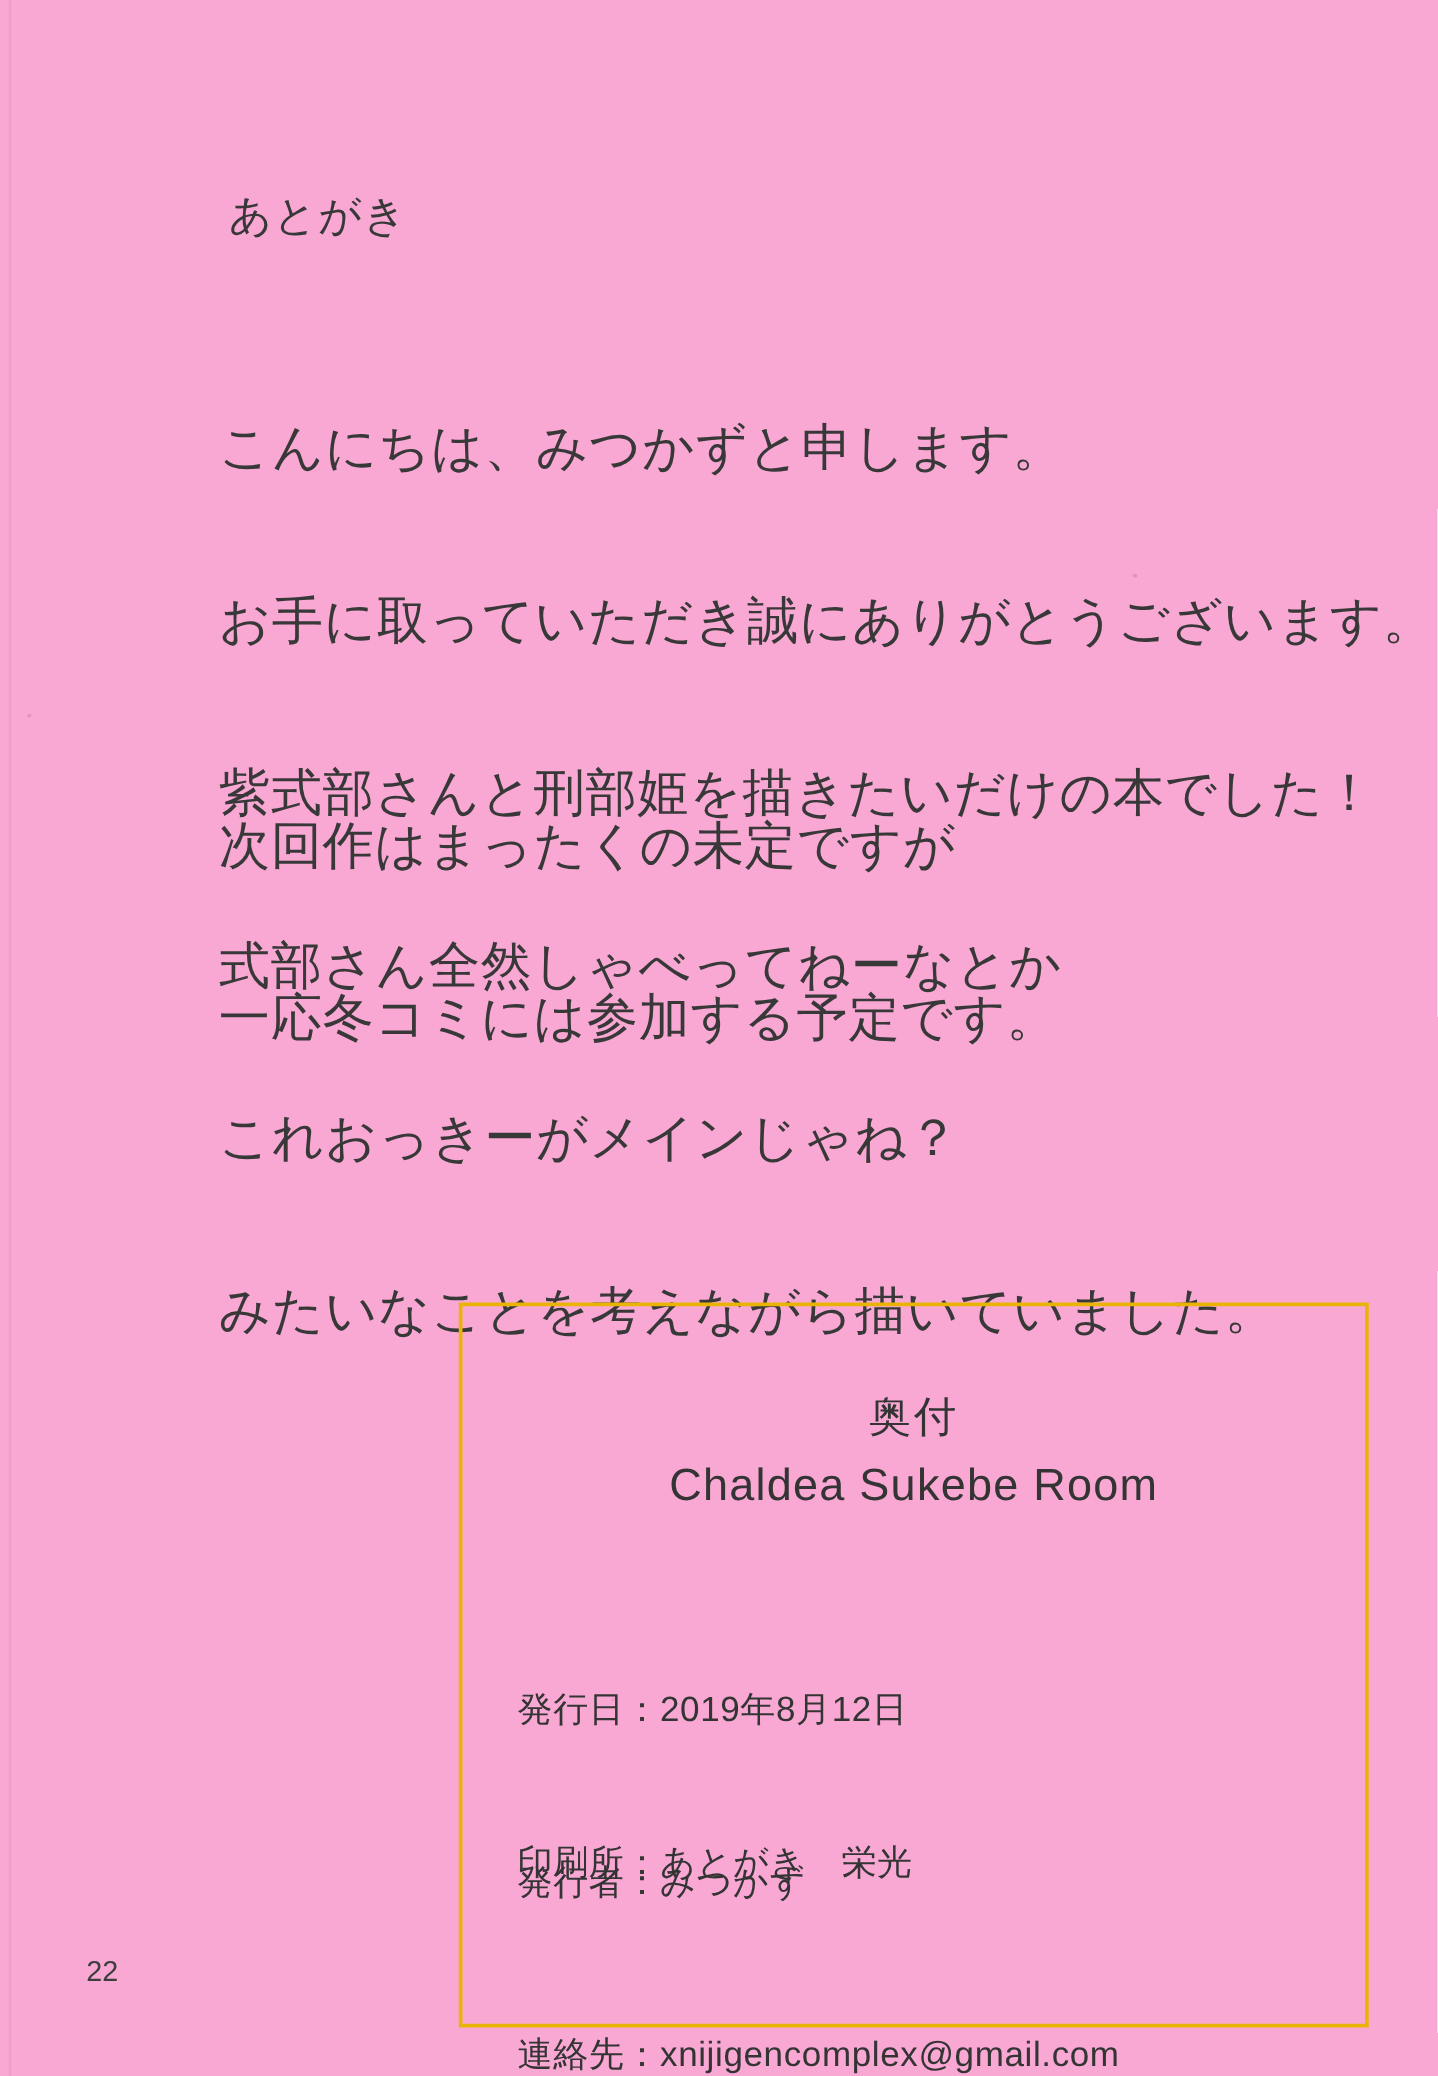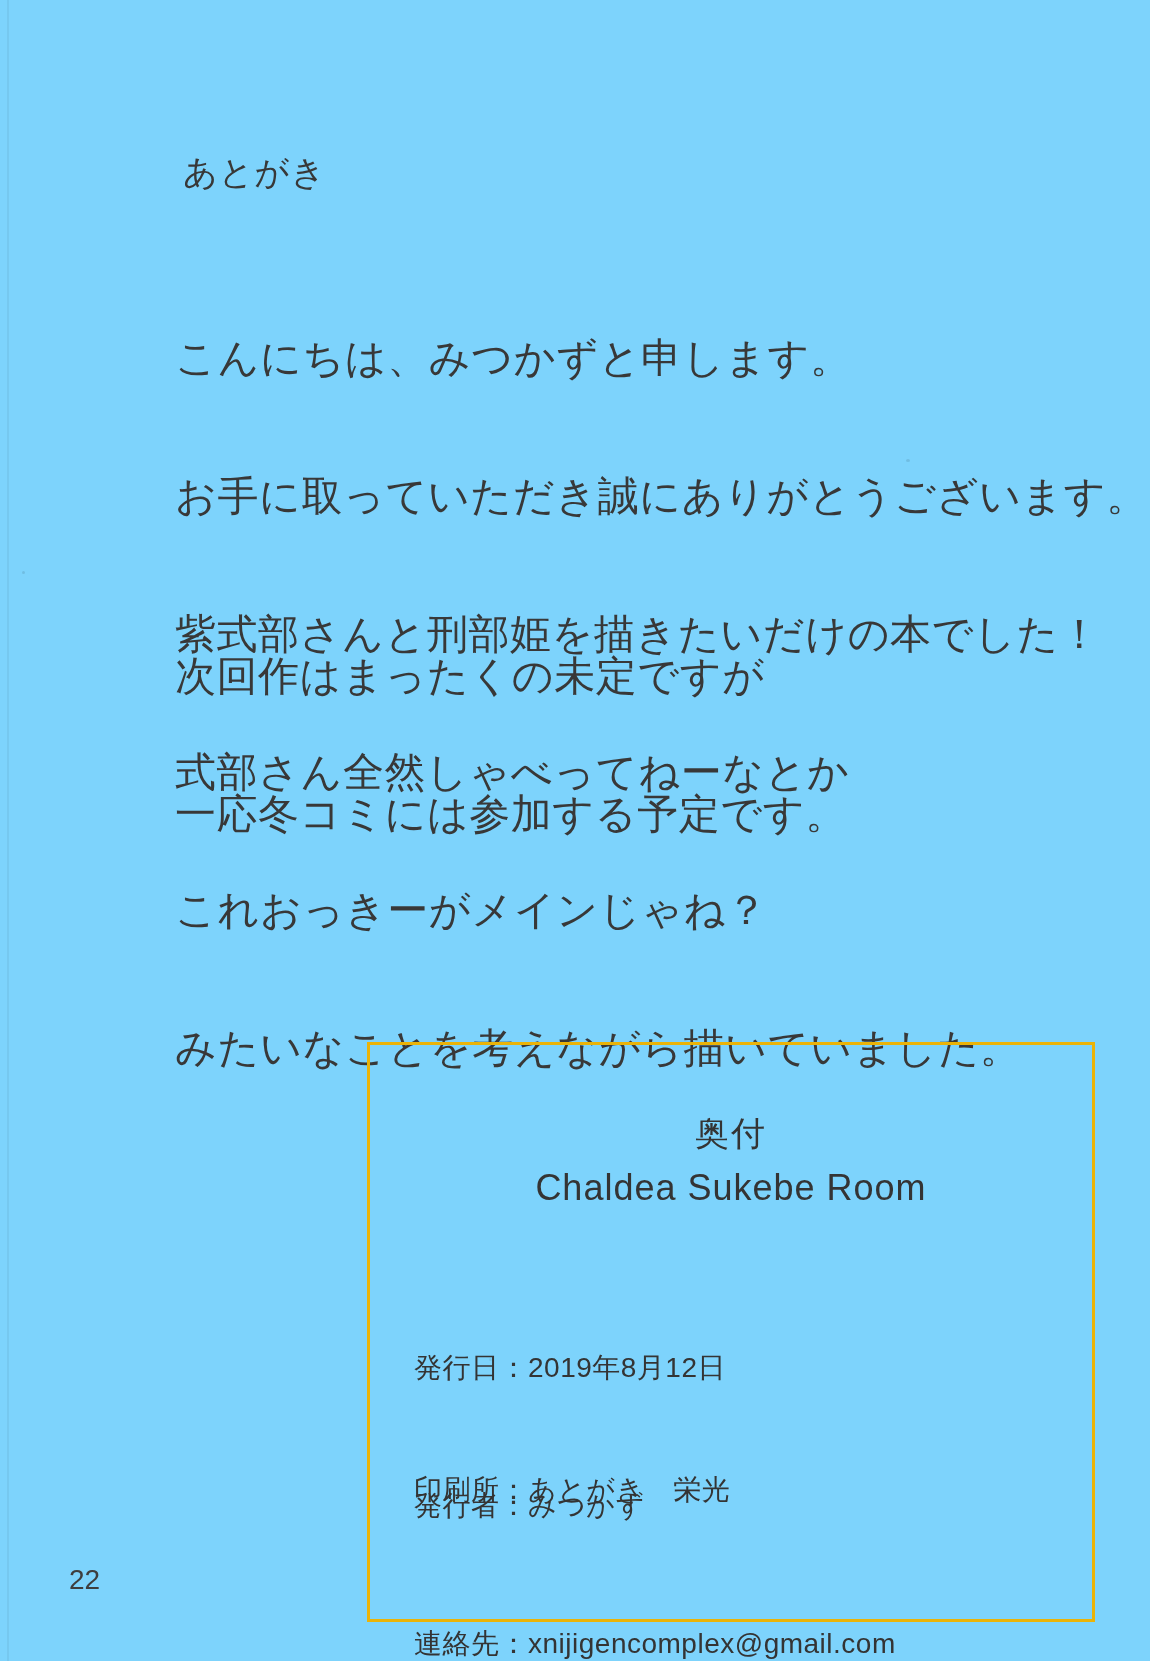--- a/index.html
+++ b/index.html
@@ -4,21 +4,21 @@
 <style>
   html, body {
     margin: 0;
     padding: 0;
     background: #ffffff;
   }
   .page {
     position: relative;
     width: 1150px;
     height: 1661px;
-    background: #7dd3fc;
+    background: #f9a8d4;
     overflow: hidden;
     font-family: "Liberation Sans", "DejaVu Sans", sans-serif;
     color: #3a3a3a;
   }
   
   .scan-line-left {
     position: absolute;
     left: 7px; top: 0;
     width: 2px; height: 1661px;
     background: rgba(0,0,0,0.05);
@@ -97,21 +97,21 @@
     left: 44px; top: 426px;
     font-size: 28px;
     letter-spacing: 0.5px;
     color: #343434;
     white-space: pre;
   }
 
   .page-number {
     position: absolute;
     left: 69px; top: 1564px;
-    font-size: 28px;
+    font-size: 23px;
     color: #3e3e3e;
   }
 </style>
 </head>
 <body>
 
 <div class="page">
 
   <div class="scan-line-left"></div>
   <div class="speck s1"></div>

